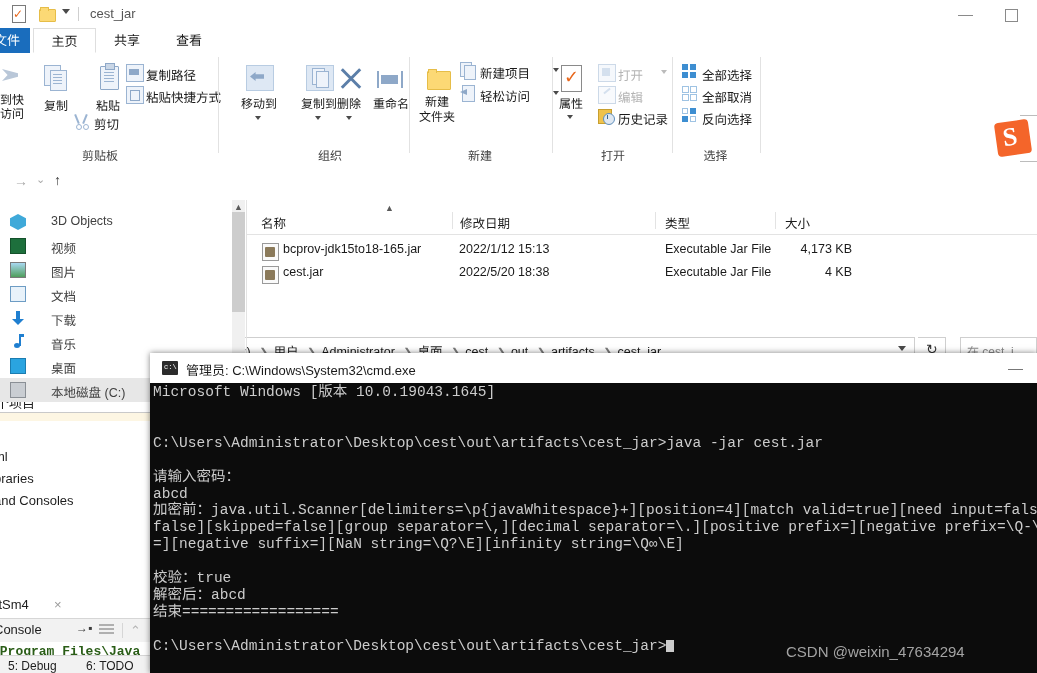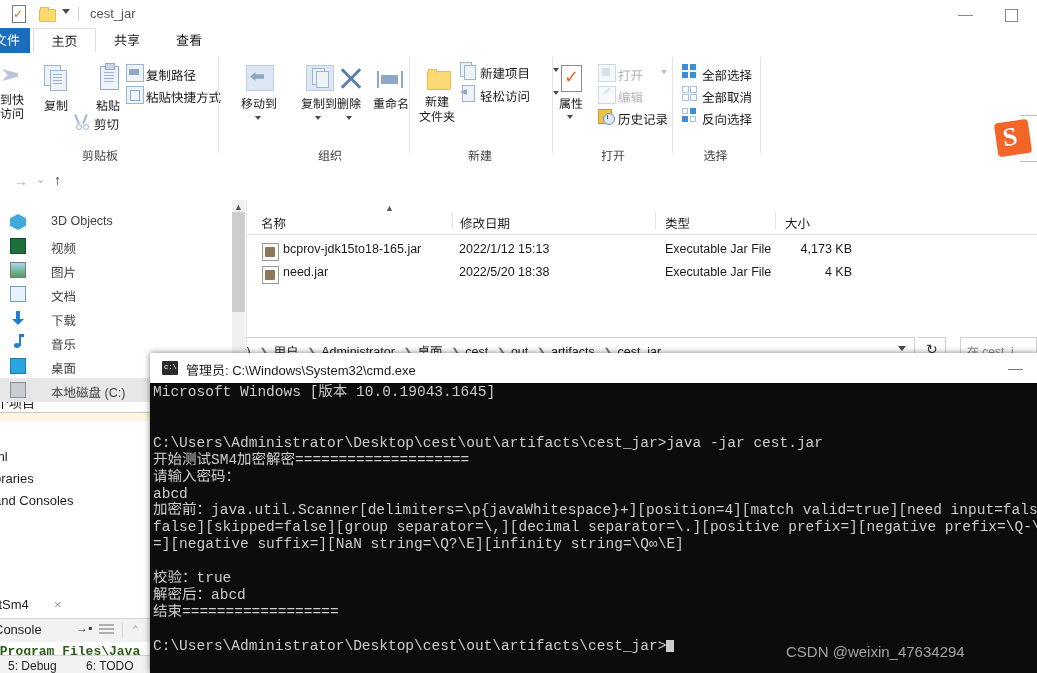--- a/index.html
+++ b/index.html
@@ -499,40 +499,39 @@
       </span>
     <span class="fr-name">bcprov-jdk15to18-165.jar</span>
     <span class="fr-date">2022/1/12 15:13</span>
     <span class="fr-type">Executable Jar File</span>
     <span class="fr-size">4,173 KB</span>
   </div>
   <div class="filerow" style="top:263px">
     <span class="fr-ico">
         <span class="jar-ico"></span>
       </span>
-    <span class="fr-name">need.jar</span>
+    <span class="fr-name">cest.jar</span>
     <span class="fr-date">2022/5/20 18:38</span>
     <span class="fr-type">Executable Jar File</span>
     <span class="fr-size">4 KB</span>
   </div>
 </div>
 
 <div class="cmdwin">
   <div class="cmd-title">
     <span class="cmd-ico"></span>
     <span class="cmd-title-txt">管理员: C:\Windows\System32\cmd.exe</span>
     <span class="cmd-min">
         <i></i>
       </span>
   </div>
   <div class="cmd-body">
     <div class="cmd-line" style="top:2px">Microsoft Windows [版本 10.0.19043.1645]</div>
     <div class="cmd-line" style="top:36px"></div>
     <div class="cmd-line" style="top:53px">C:\Users\Administrator\Desktop\cest\out\artifacts\cest_jar&gt;java -jar cest.jar</div>
-    <div class="cmd-line" style="top:70px">开始测试SM4加密解密====================</div>
     <div class="cmd-line" style="top:87px">请输入密码：</div>
     <div class="cmd-line" style="top:104px">abcd</div>
     <div class="cmd-line" style="top:120px">加密前：java.util.Scanner[delimiters=\p{javaWhitespace}+][position=4][match valid=true][need input=false][source closed=</div>
     <div class="cmd-line" style="top:137px">false][skipped=false][group separator=\,][decimal separator=\.][positive prefix=][negative prefix=\Q-\E][positive suffix</div>
     <div class="cmd-line" style="top:154px">=][negative suffix=][NaN string=\Q?\E][infinity string=\Q∞\E]</div>
     <div class="cmd-line" style="top:188px">校验：true</div>
     <div class="cmd-line" style="top:205px">解密后：abcd</div>
     <div class="cmd-line" style="top:222px">结束==================</div>
     <div class="cmd-line" style="top:239px"></div>
     <div class="cmd-line" style="top:256px"><span>C:\Users\Administrator\Desktop\cest\out\artifacts\cest_jar&gt;</span><span class="cursor"></span></div>

